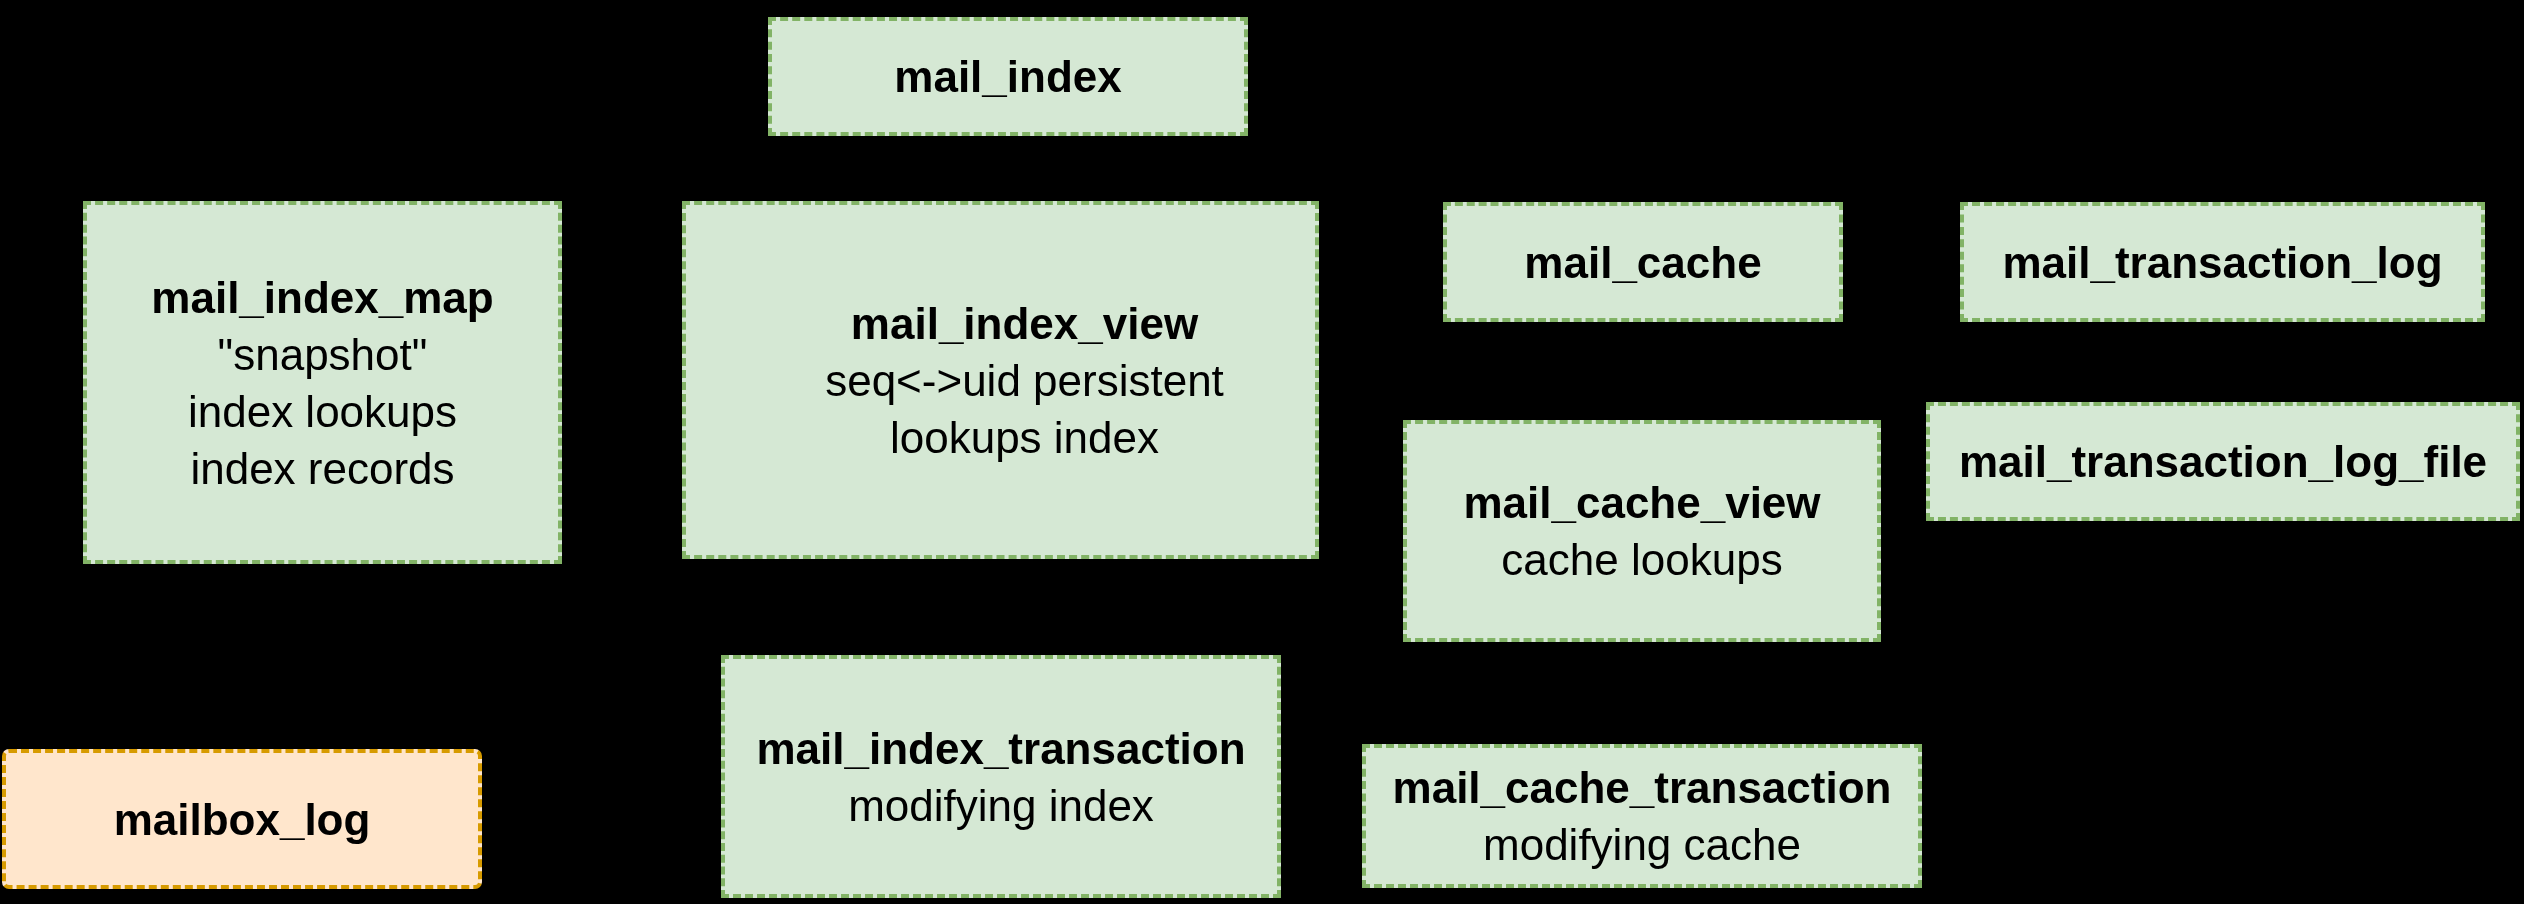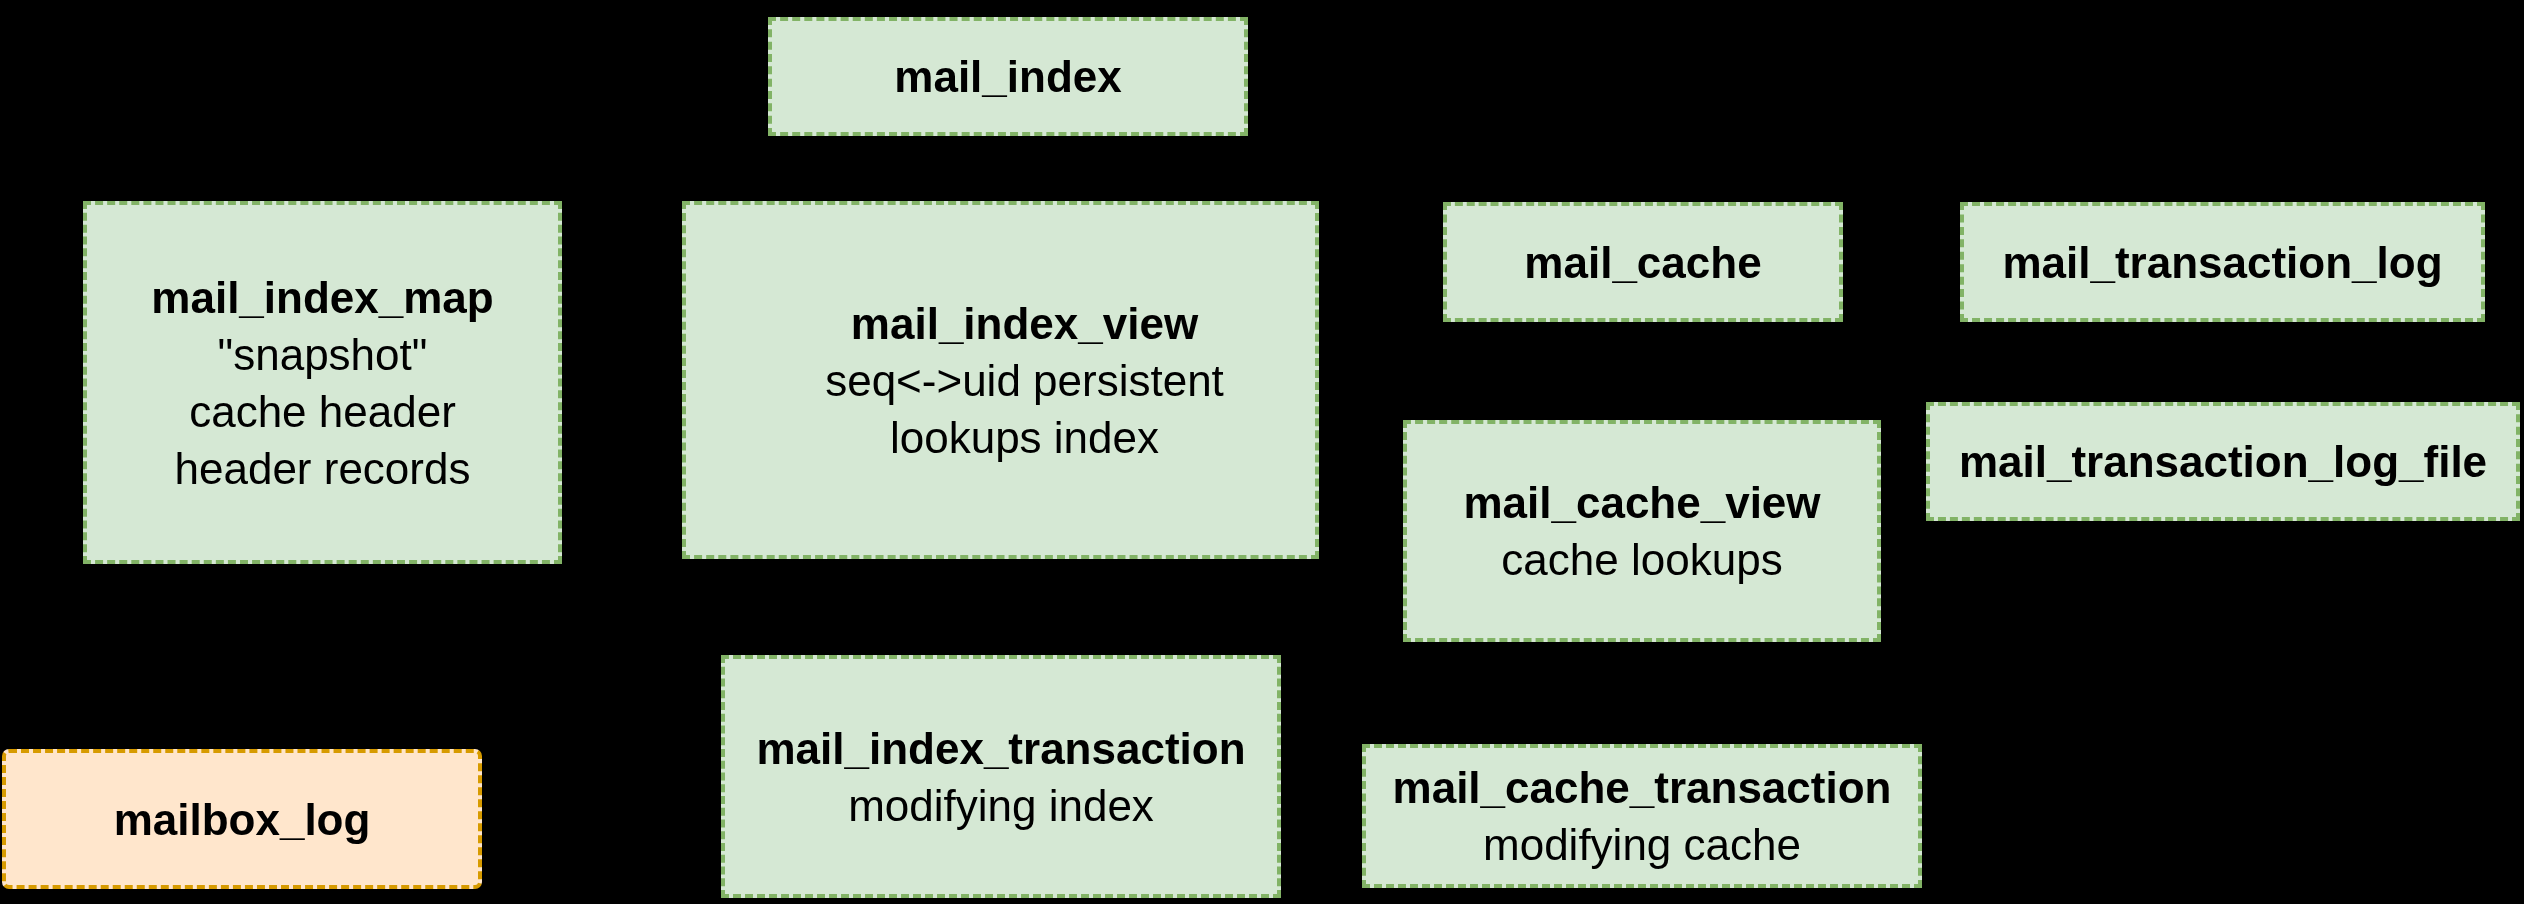--- a/index.html
+++ b/index.html
@@ -43,22 +43,22 @@
 
 <div class="canvas">
 
   <div class="node green" style="left:760px; top:17px; width:480px; height:119px;margin-left:8px;">
     <div class="title">mail_index</div>
   </div>
 
   <div class="node green" style="left:83px; top:201px; width:479px; height:363px;">
     <div class="title">mail_index_map</div>
     <div class="line">"snapshot"</div>
-    <div class="line">cache header</div>
-    <div class="line">header records</div>
+    <div class="line">index lookups</div>
+    <div class="line">index records</div>
   </div>
 
   <div class="node green" style="left:682px; top:201px; width:637px; height:358px;padding-left:48px;">
     <div class="title">mail_index_view</div>
     <div class="line">seq&lt;-&gt;uid persistent</div>
     <div class="line">lookups index</div>
   </div>
 
   <div class="node green" style="left:1443px; top:202px; width:400px; height:120px;">
     <div class="title">mail_cache</div>

